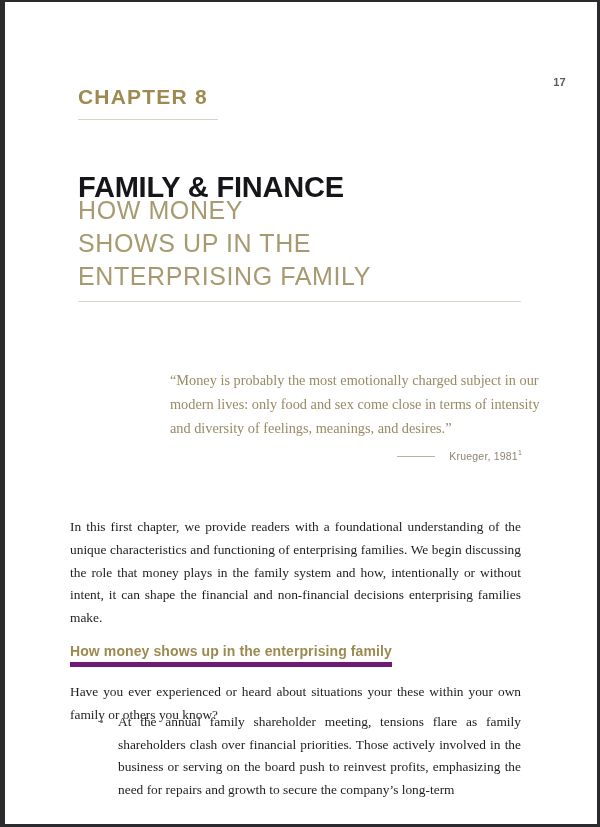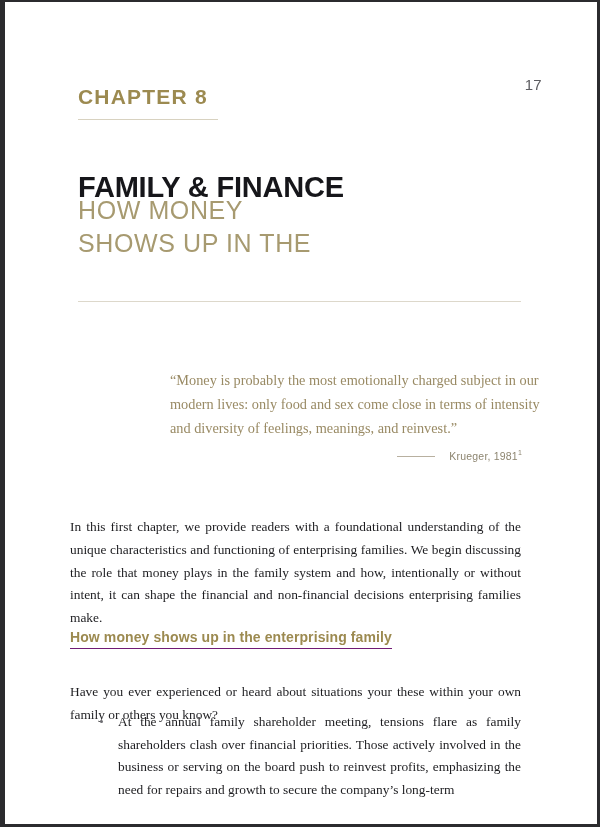--- a/index.html
+++ b/index.html
@@ -49,26 +49,27 @@
   .content {
     position: absolute;
     left: 0; top: 0;
     width: 600px;
     height: 827px;
   }
 
   
   .folio {
     position: absolute;
-    right: 58px;
+    right: 34px;
     top: 76px;
     font-family: "Liberation Sans", sans-serif;
-    font-size: 15px;
+    font-size: 11px;
     color: #5c5c60;
     letter-spacing: 0.3px;
+    font-weight: bold;
   }
 
   
   .chapter-label {
     position: absolute;
     left: 78px;
     top: 85px;
     font-family: "Liberation Sans", sans-serif;
     font-weight: bold;
     font-size: 21px;
@@ -167,28 +168,28 @@
     line-height: 22.6px;
     color: #1d1d20;
     text-align: justify;
   }
   #intro-para { top: 503px; }
 
   
   .section-heading {
     position: absolute;
     left: 70px;
-    top: 617px;
+    top: 631px;
     font-family: "Liberation Sans", sans-serif;
     font-weight: bold;
     font-size: 14px;
     letter-spacing: 0.1px;
     color: #9c8a50;
     padding-bottom: 3px;
-    border-bottom: 1px solid #701a75;
+    border-bottom: 5px solid #701a75;
     white-space: nowrap;
   }
 
   #question-para { top: 668px; }
 
   .bullet-list {
     position: absolute;
     left: 70px;
     top: 711px;
     width: 451px;
@@ -230,25 +231,26 @@
     <div class="folio">17</div>
 
     <div class="chapter-label">CHAPTER 8</div>
     <div class="chapter-rule"></div>
 
     <h1 class="title-main">FAMILY &amp; FINANCE</h1>
 
     <div class="subtitle">
       <div>HOW MONEY</div>
       <div>SHOWS UP IN THE</div>
+      <div>ENTERPRISING FAMILY</div>
     </div>
 
     <div class="title-rule"></div>
 
-    <blockquote class="quote">“Money is probably the most emotionally charged subject in our modern lives: only food and sex come close in terms of intensity and diversity of feelings, meanings, and reinvest.”</blockquote>
+    <blockquote class="quote">“Money is probably the most emotionally charged subject in our modern lives: only food and sex come close in terms of intensity and diversity of feelings, meanings, and desires.”</blockquote>
 
     <div class="quote-attrib">
       <span class="attrib-dash"></span><span>Krueger, 1981</span><span class="attrib-sup">1</span>
     </div>
 
     <p class="body-para" id="intro-para">In this first chapter, we provide readers with a foundational understanding of the unique characteristics and functioning of enterprising families. We begin discussing the role that money plays in the family system and how, intentionally or without intent, it can shape the financial and non-financial decisions enterprising families make.</p>
 
     <h2 class="section-heading">How money shows up in the enterprising family</h2>
 
     <p class="body-para" id="question-para">Have you ever experienced or heard about situations your these within your own family or others you know?</p>

